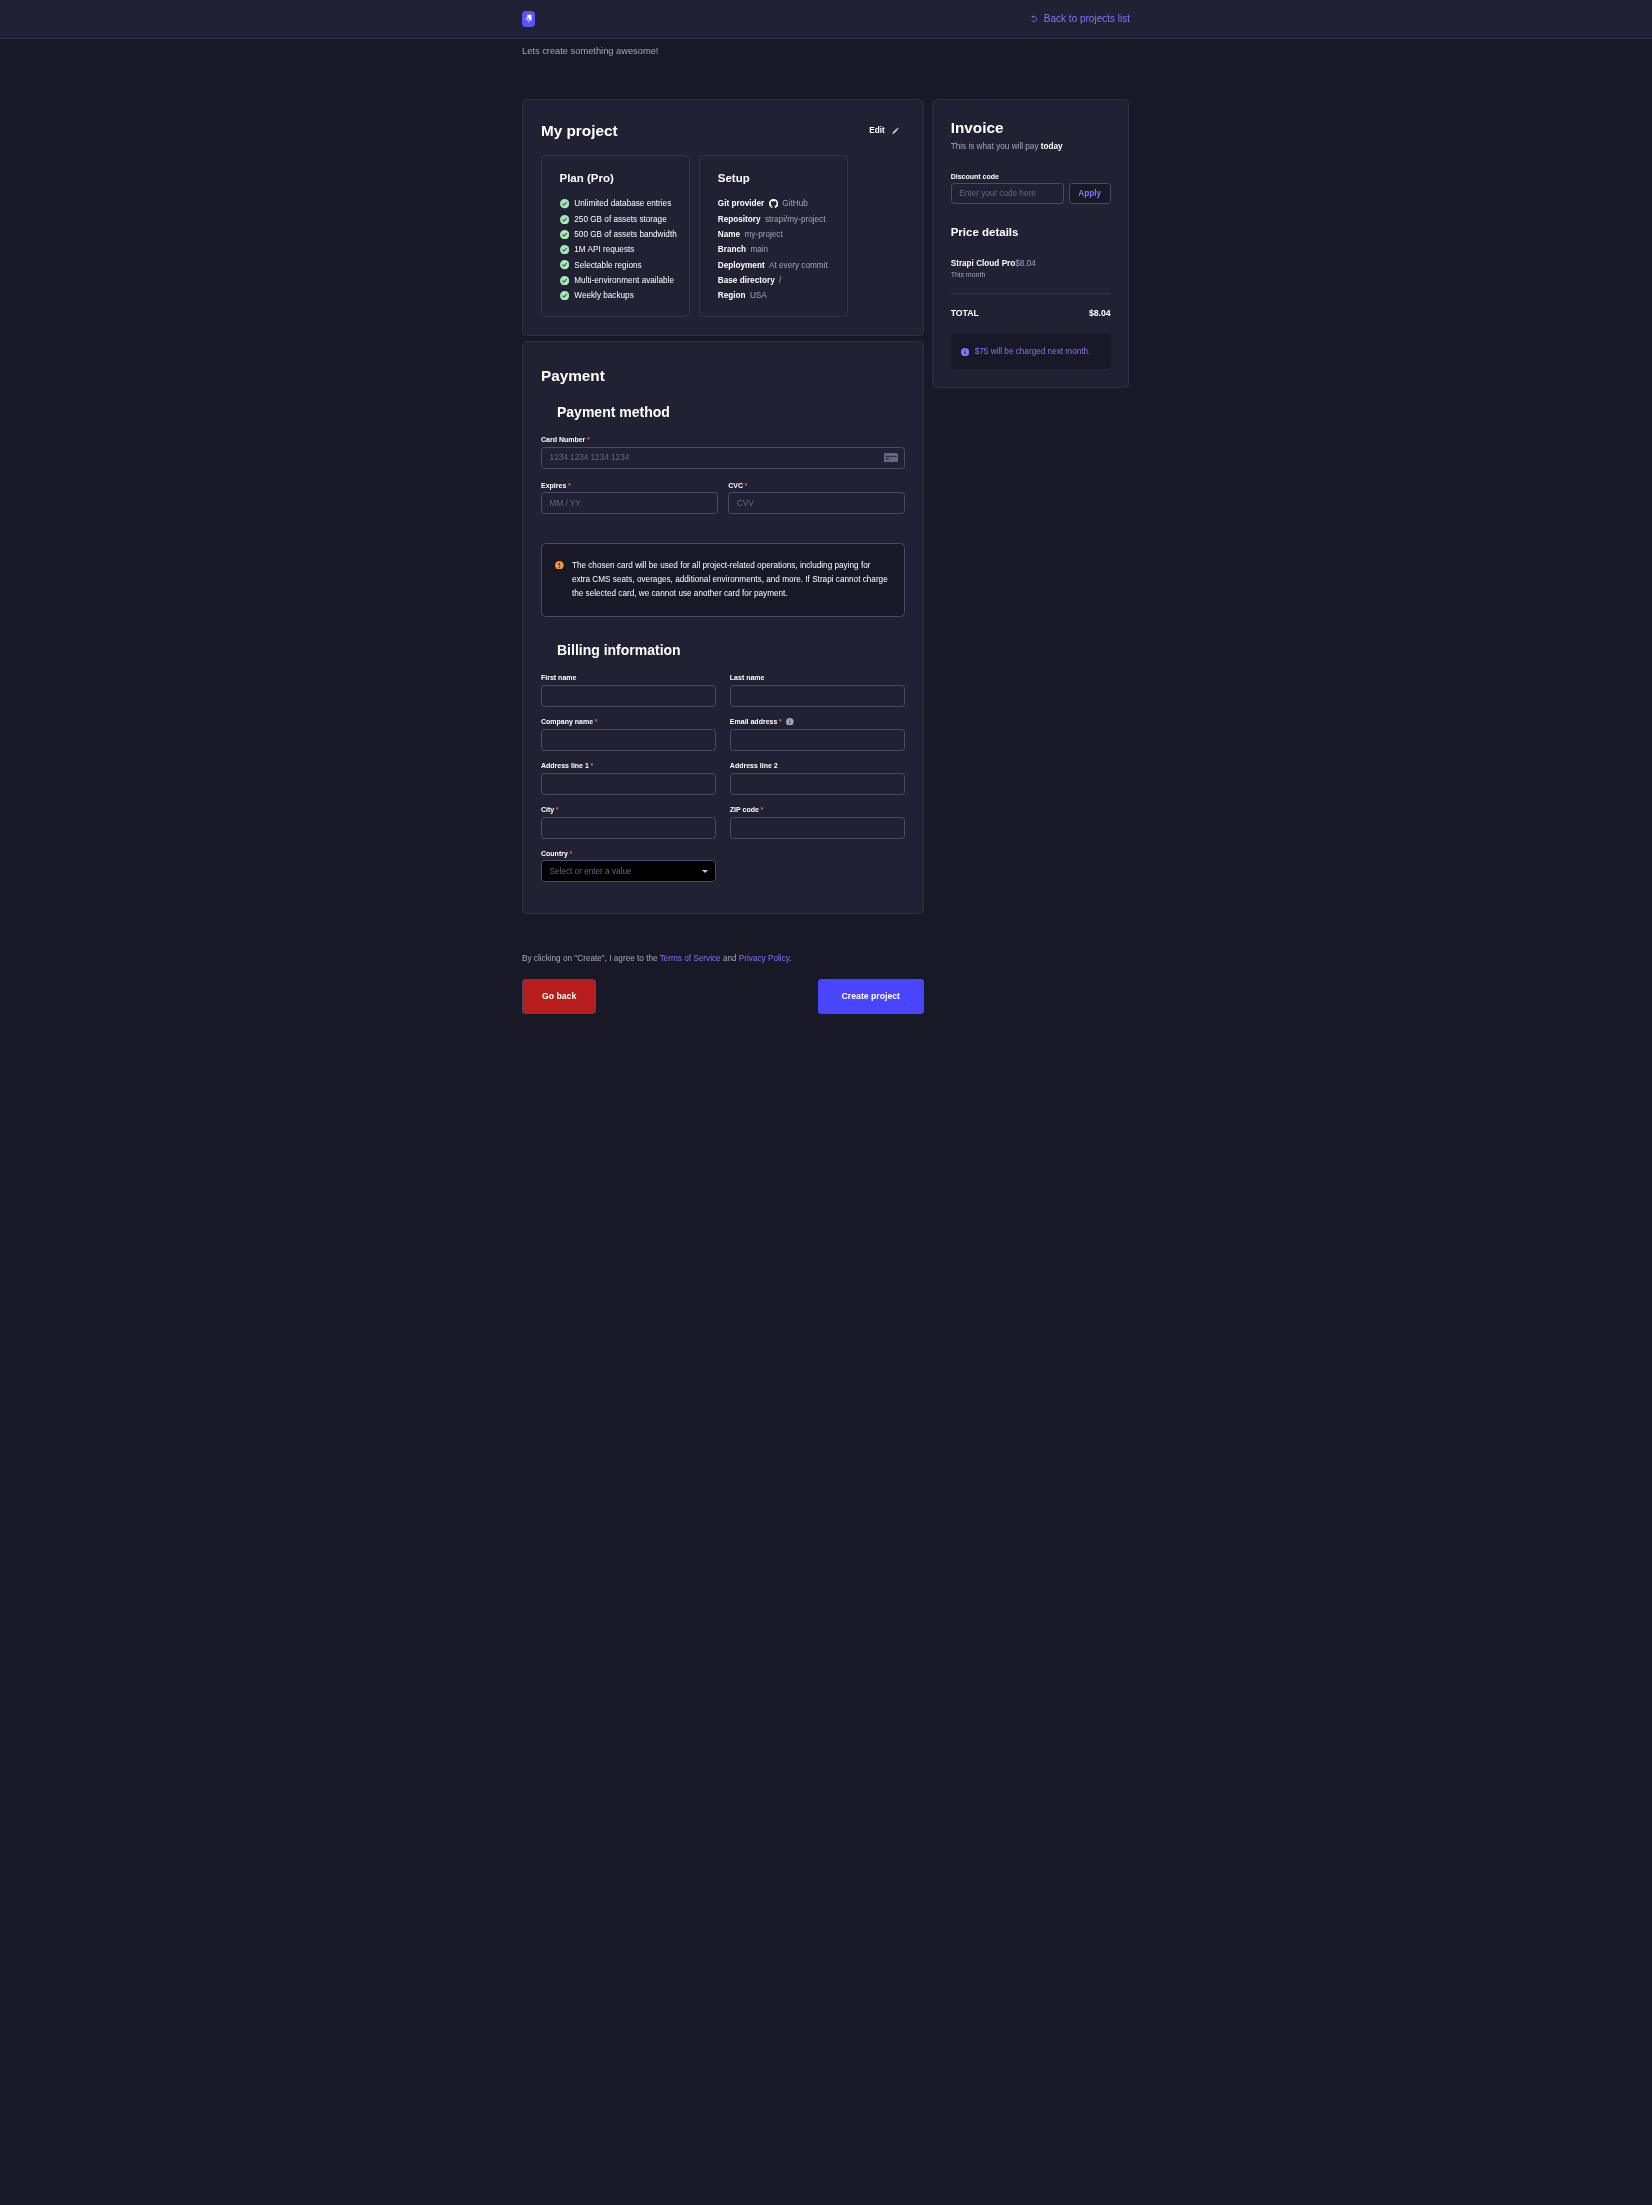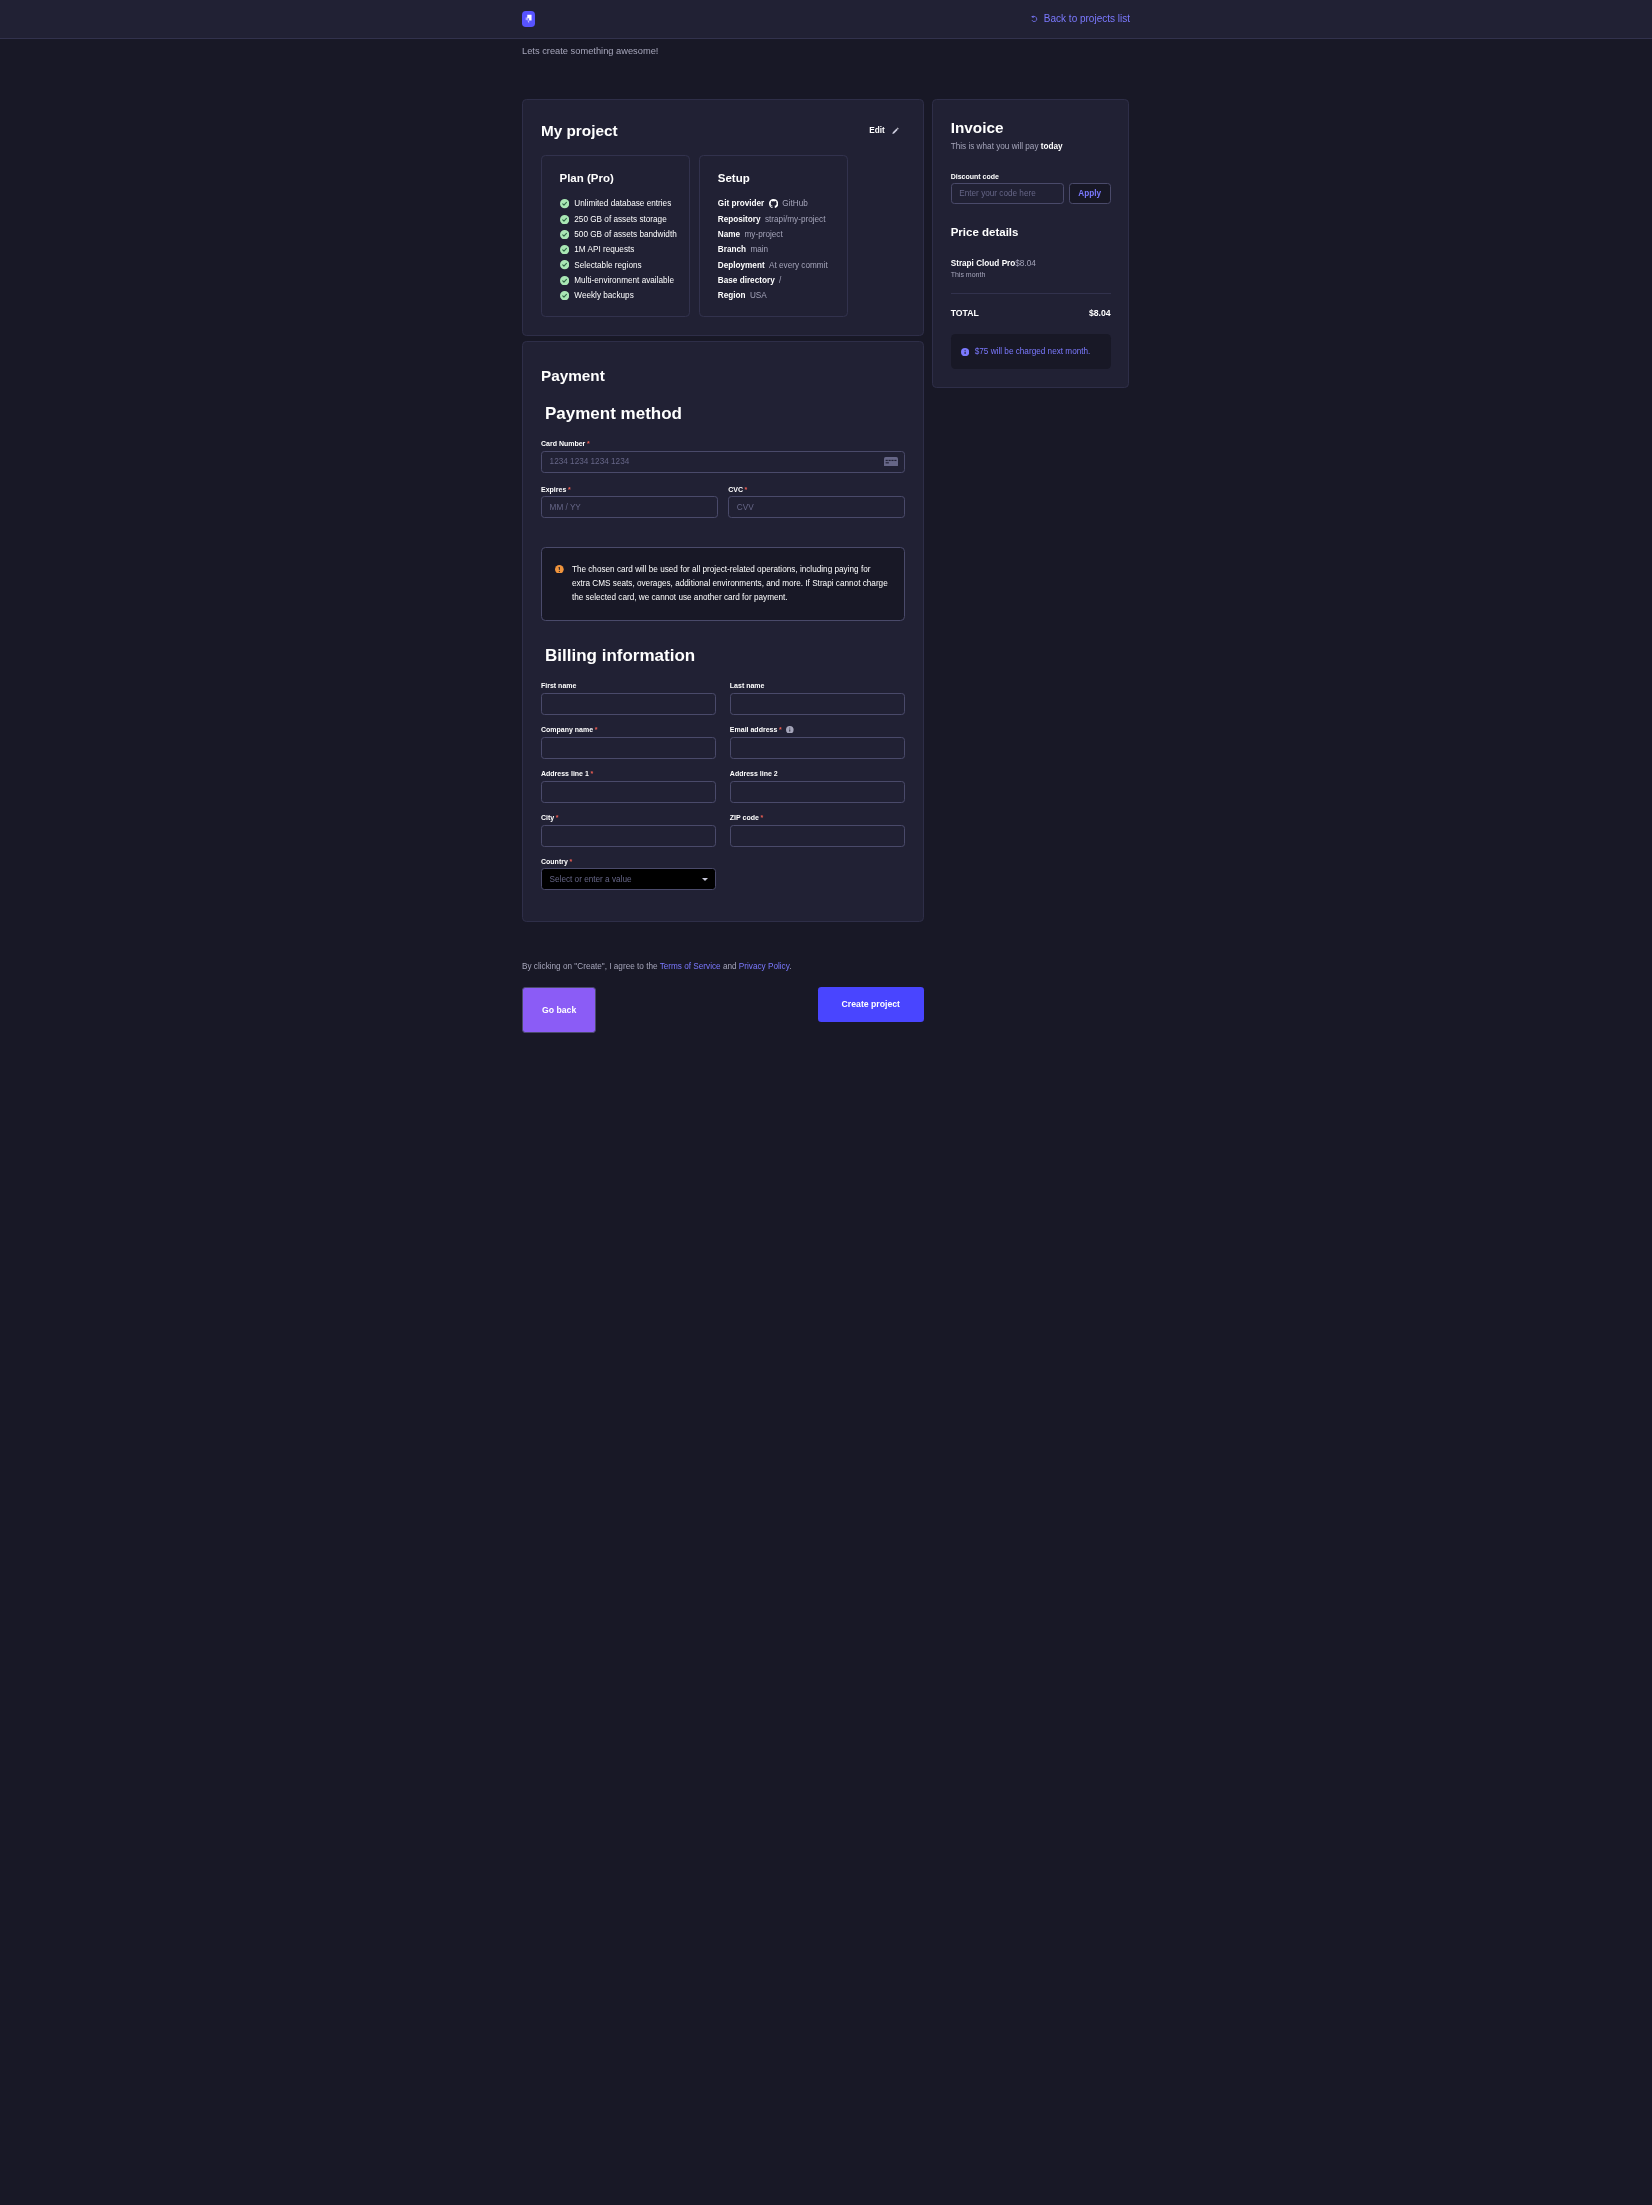--- a/index.html
+++ b/index.html
@@ -52,42 +52,42 @@
   .price-name { font-size:8.2px; font-weight:700; }
   .price-amount { font-size:8.2px; color:#a5a5ba; }
   .price-period { font-size:7px; color:#a5a5ba; margin-top:2.7px; }
   .divider { border:none; border-top:0.5px solid #32324d; margin:14.8px 0 0; }
   .total-row { display:flex; justify-content:space-between; margin-top:14px; font-size:8.7px; font-weight:700; color:#fff; }
   .note-box { margin-top:16.4px; background:#181826; border-radius:4.4px; padding:13px 10.4px; display:flex; align-items:center; gap:5.5px; }
   .note-text { font-size:8.2px; color:#7b79ff; }
 
   
   .payment-card { margin-top:4.9px; padding:25px 18px 31px; }
-  .section-title { font-size:17px; font-weight:700; margin:4px; }
+  .section-title { font-size:14px; font-weight:700; margin:16px; }
   .payment-title { font-size:15.3px; font-weight:700; margin:0 0 19.7px; }
   .method-title { margin-bottom:15.3px; }
   .input-wrap { position:relative; }
   .card-glyph { position:absolute; right:6.6px; top:6px; }
   .two-col { display:flex; gap:10.4px; margin-top:13px; }
   .two-col > div { flex:1; }
   .warning-box { margin-top:29px; background:#181826; border:0.5px solid #4a4a6a; border-radius:4.4px; padding:14.8px 13px; display:flex; align-items:flex-start; gap:8.2px; }
   .warning-box svg { margin-top:1.6px; flex:none; }
   .warning-text { font-size:8.2px; line-height:14px; color:#fff; max-width:316px; }
   .billing-title { margin-top:25px; margin-bottom:16.4px; }
   .grid { display:grid; grid-template-columns:1fr 1fr; column-gap:13.7px; row-gap:11px; }
   .country-block { margin-top:11px; width:calc(50% - 6.8px); }
   .select-box { height:22px; border:0.5px solid #4a4a6a; border-radius:3.3px; background:#000000; display:flex; align-items:center; justify-content:space-between; padding:0 7.6px; font-size:8.2px; color:#666687; cursor:pointer; }
   .chevron { width:0; height:0; border-left:3.3px solid transparent; border-right:3.3px solid transparent; border-top:3.8px solid #c8c8da; }
   .info-badge { margin-left:2.7px; margin-top:-0.5px; }
 
   
   .terms { margin-top:40px; font-size:8.2px; color:#a5a5ba; }
   .terms a { color:#7b79ff; text-decoration:none; cursor:pointer; }
   .footer-actions { width:402px; display:flex; justify-content:space-between; margin-top:15.3px; margin-bottom:76px; }
-  .btn-secondary { height:46px; padding:0 19px; background:#8b5cf6; border:0.5px solid #4a4a6a; border-radius:3.3px; color:#fff; font-size:8.7px; font-weight:700; cursor:pointer; font-family:inherit; }
+  .btn-secondary { height:35px; padding:0 19px; background:#b91c1c; border:0.5px solid #4a4a6a; border-radius:3.3px; color:#fff; font-size:8.7px; font-weight:700; cursor:pointer; font-family:inherit; }
   .btn-primary { height:35px; padding:0 24px; background:#4945ff; border:none; border-radius:3.3px; color:#fff; font-size:8.7px; font-weight:700; cursor:pointer; font-family:inherit; }
 </style>
 </head>
 <body>
 
 <header class="topbar">
   <div class="topbar-inner">
     <div class="logo">
       <svg width="9.8" height="13" viewBox="0 0 48 60">
         <rect x="8" y="25" width="13" height="13" fill="#ffffff" opacity="0.5"></rect>

